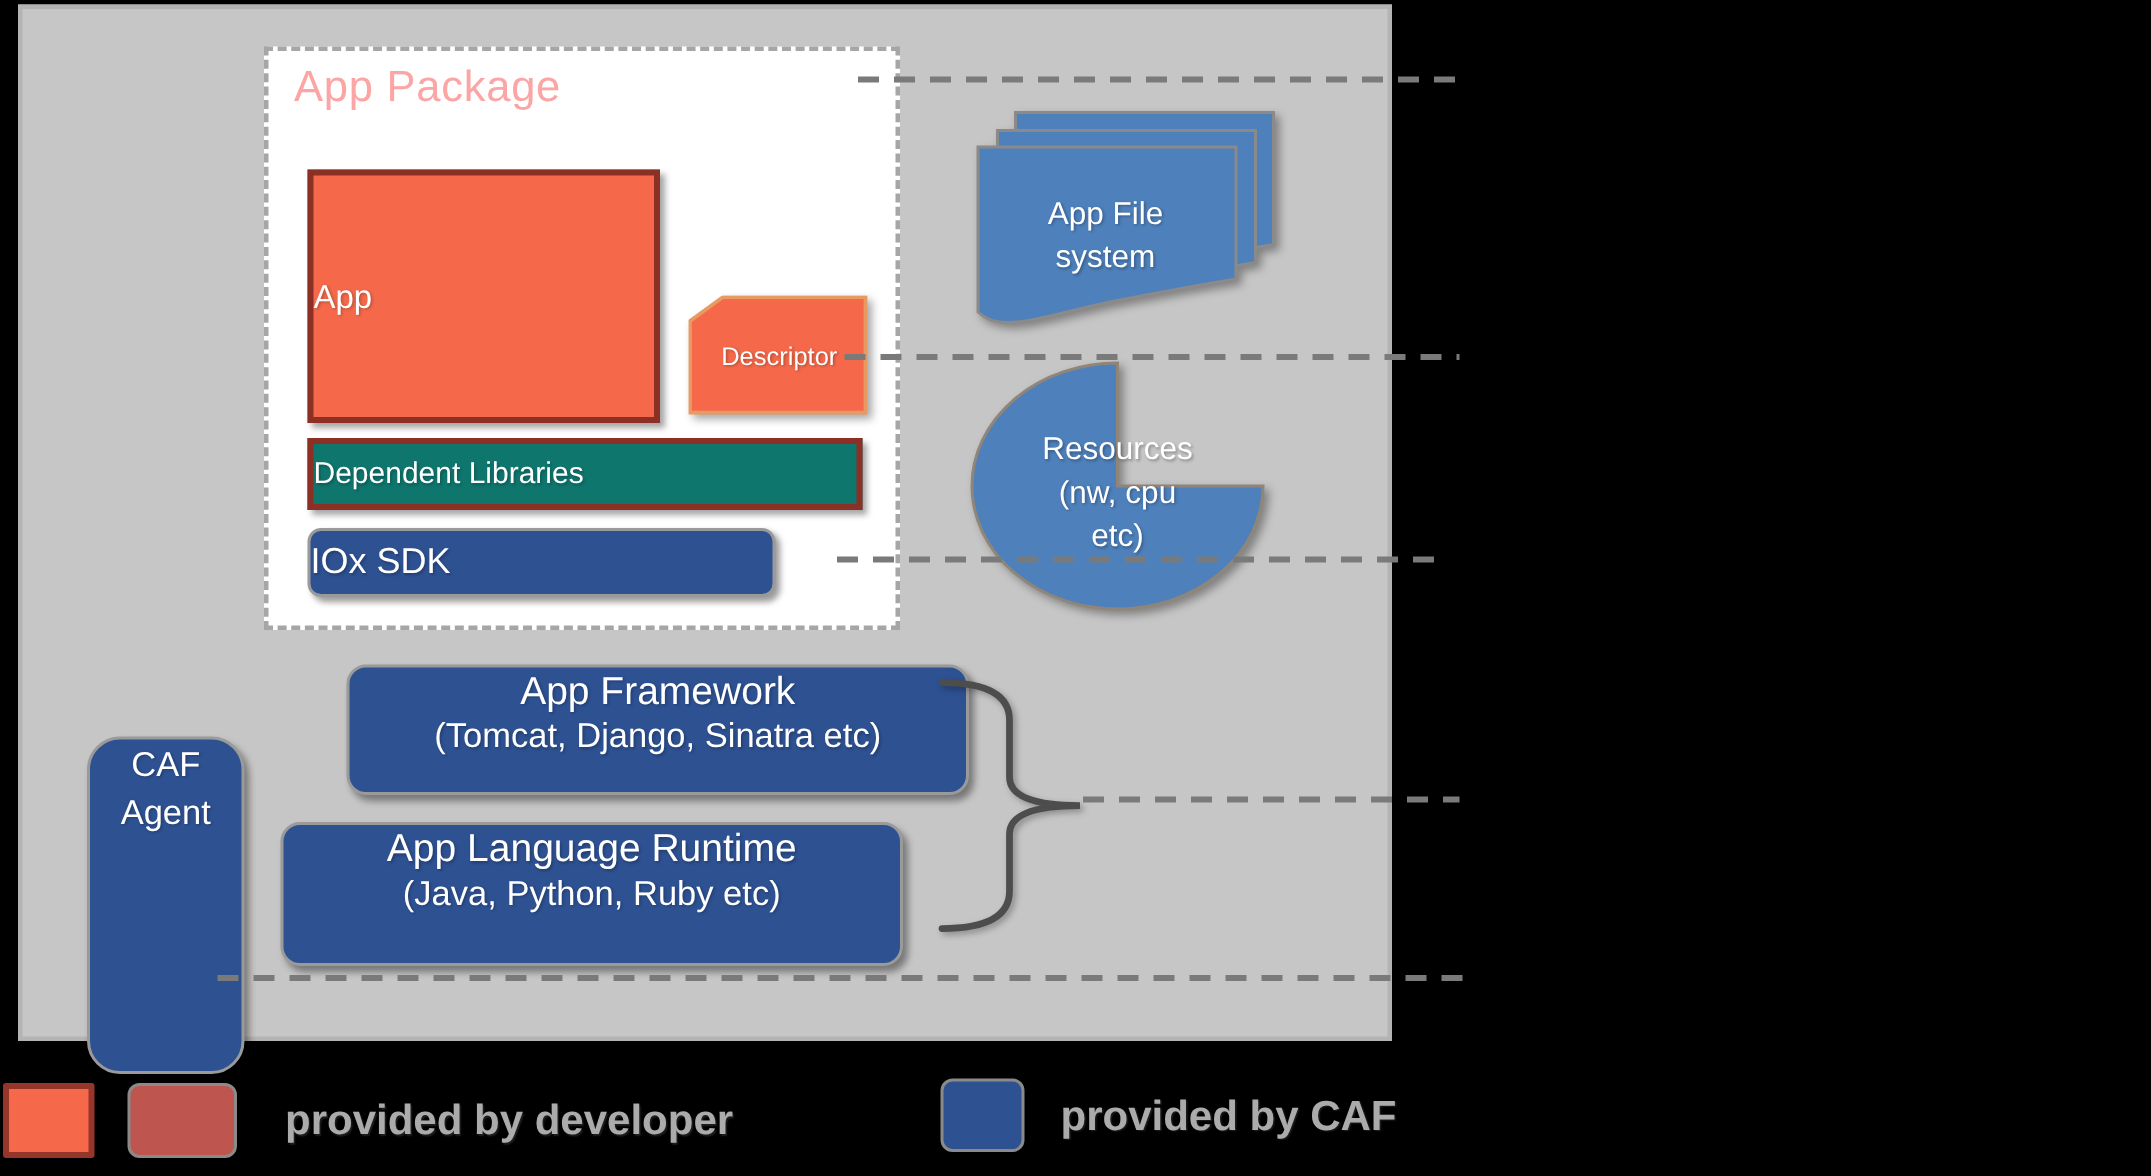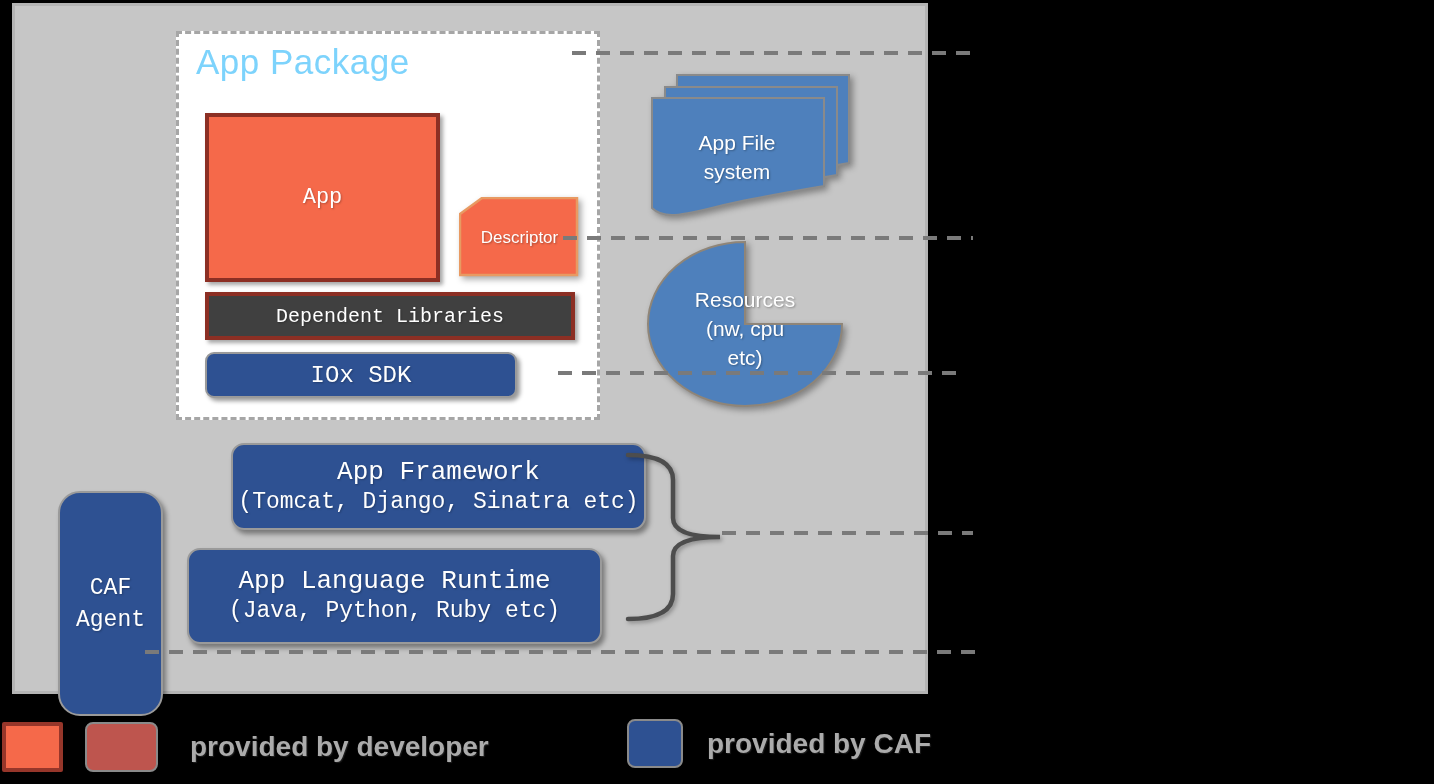--- a/index.html
+++ b/index.html
@@ -5,27 +5,27 @@
   html,body{margin:0;padding:0;background:#000;}
   .stage{position:relative;width:1434px;height:784px;background:#000;overflow:hidden;
          font-family:"Liberation Sans",sans-serif;}
   .abs{position:absolute;box-sizing:border-box;}
 
   .panel{left:12px;top:3px;width:916px;height:691px;background:#C6C6C6;
          border:3px solid #B4B4B4;z-index:1;}
 
   .white-box{left:176px;top:31px;width:424px;height:389px;background:#FFFFFF;
              border:3px dashed #A6A6A6;z-index:2;}
-  .pkg-title{left:196px;top:42px;font-size:35px;color:#7dd3fc;z-index:3;letter-spacing:.5px;}
+  .pkg-title{left:196px;top:42px;font-size:29px;color:#fca5a5;z-index:3;letter-spacing:.5px;}
 
-  .fillbox{display:flex;align-items:center;justify-content:center;text-align:center;
-           color:#fff;z-index:4;text-shadow:1px 1px 2px rgba(0,0,0,.25);font-family:Liberation Mono, monospace;}
+  .fillbox{display:flex;align-items:center;justify-content:flex-start;text-align:center;
+           color:#fff;z-index:4;text-shadow:1px 1px 2px rgba(0,0,0,.25);}
   .app-box{left:205px;top:113px;width:235px;height:169px;background:#F5694A;
            border:4px solid #8C2F24;font-size:22px;box-shadow:3px 3px 4px rgba(0,0,0,.35);}
-  .deplib-box{left:205px;top:292px;width:370px;height:48px;background:#404040;
+  .deplib-box{left:205px;top:292px;width:370px;height:48px;background:#0f766e;
               border:4px solid #8C2F24;font-size:20px;box-shadow:3px 3px 4px rgba(0,0,0,.35);}
   .iox-box{left:205px;top:352px;width:312px;height:46px;background:#2E5192;
            border:2px solid #9A9A9A;border-radius:9px;font-size:24px;
            box-shadow:3px 3px 4px rgba(0,0,0,.4);}
   .caf-box{left:58px;top:443px;width:105px;height:225px;background:#2E5192;
            border:2px solid #9A9A9A;border-radius:22px;font-size:23px;line-height:32px;
            box-shadow:3px 4px 5px rgba(0,0,0,.4);flex-direction:column;margin-top:48px;}
   .fw-box{left:187px;top:443px;width:415px;height:87px;background:#2E5192;
           border:2px solid #9A9A9A;border-radius:13px;flex-direction:column;
           box-shadow:3px 4px 5px rgba(0,0,0,.4);margin-left:44px;}

